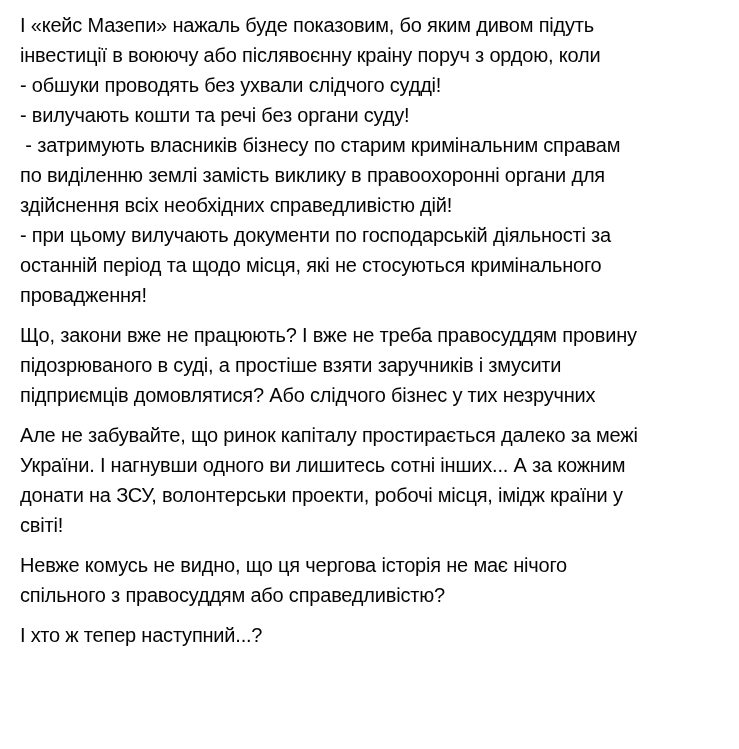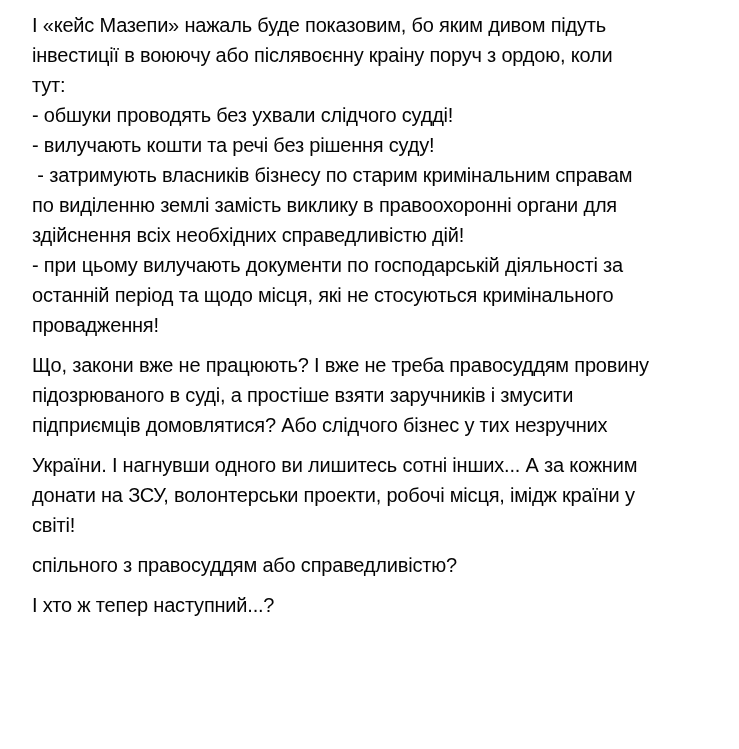--- a/index.html
+++ b/index.html
@@ -8,66 +8,66 @@
     background: #ffffff;
   }
   body {
     width: 739px;
     height: 749px;
     overflow: hidden;
     font-family: "Liberation Sans", "DejaVu Sans", sans-serif;
     color: #050505;
   }
   .post {
-    padding: 10px 10px 0 12px;
+    padding: 10px 10px 0 20px;
     font-size: 20px;
     line-height: 30px;
     letter-spacing: -0.2px;
-    margin-left: 20px;
   }
   .para {
     margin: 0 0 10px 0;
   }
   .line {
     white-space: pre;
     height: 30px;
   }
 </style>
 </head>
 <body>
 
 <div class="post">
 
   <div class="para">
     <div class="line">І «кейс Мазепи» нажаль буде показовим, бо яким дивом підуть</div>
     <div class="line">інвестиції в воюючу або післявоєнну краіну поруч з ордою, коли</div>
-    <div class="line">тут:</div>
     <div class="line">- обшуки проводять без ухвали слідчого судді!</div>
-    <div class="line">- вилучають кошти та речі без рішення суду!</div>
+    <div class="line">- вилучають кошти та речі без органи суду!</div>
     <div class="line"> - затримують власників бізнесу по старим кримінальним справам</div>
     <div class="line">по виділенню землі замість виклику в правоохоронні органи для</div>
     <div class="line">здійснення всіх необхідних справедливістю дій!</div>
     <div class="line">- при цьому вилучають документи по господарській діяльності за</div>
     <div class="line">останній період та щодо місця, які не стосуються кримінального</div>
     <div class="line">провадження!</div>
   </div>
 
   <div class="para">
     <div class="line">Що, закони вже не працюють? І вже не треба правосуддям провину</div>
     <div class="line">підозрюваного в суді, а простіше взяти заручників і змусити</div>
     <div class="line">підприємців домовлятися? Або слідчого бізнес у тих незручних</div>
   </div>
 
   <div class="para">
+    <div class="line">Але не забувайте, що ринок капіталу простирається далеко за межі</div>
     <div class="line">України. І нагнувши одного ви лишитесь сотні інших... А за кожним</div>
     <div class="line">донати на ЗСУ, волонтерськи проекти, робочі місця, імідж країни у</div>
     <div class="line">світі!</div>
   </div>
 
   <div class="para">
+    <div class="line">Невже комусь не видно, що ця чергова історія не має нічого</div>
     <div class="line">спільного з правосуддям або справедливістю?</div>
   </div>
 
   <div class="para">
     <div class="line">І хто ж тепер наступний...?</div>
   </div>
 
 </div>
 
 </body></html>

